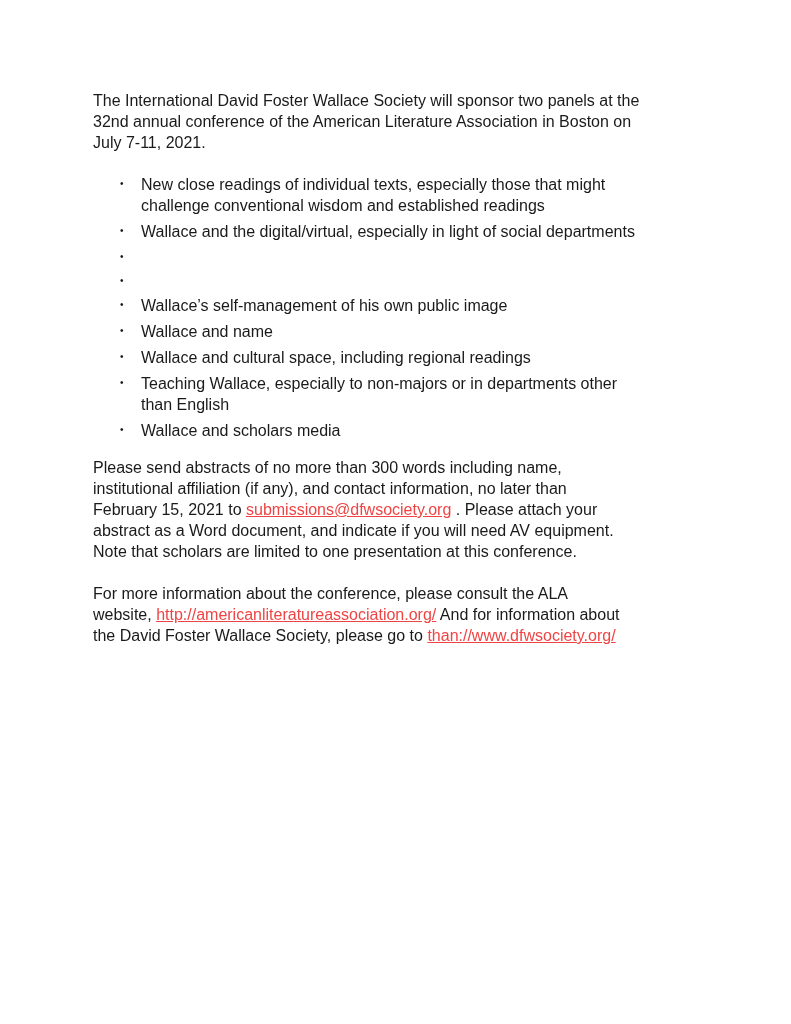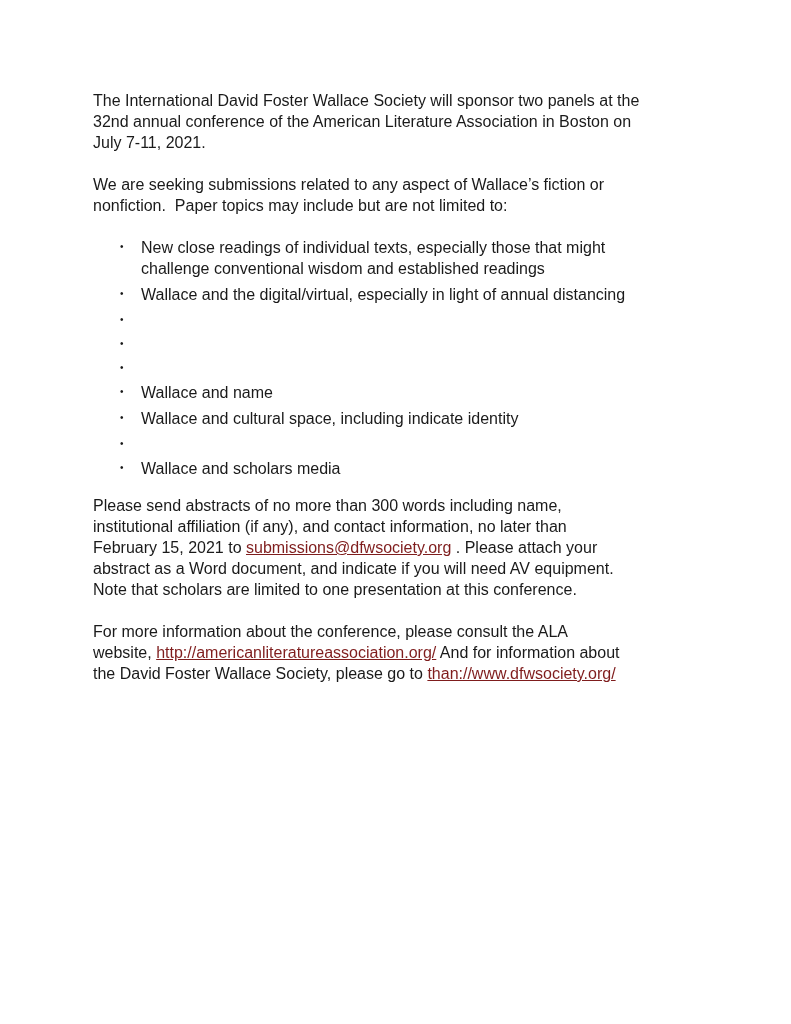--- a/index.html
+++ b/index.html
@@ -43,65 +43,66 @@
     width: 21px;
     margin-left: 27px;
     font-size: 10px;
     line-height: 19px;
     color: #1a1a1a;
   }
   .li-text {
     white-space: pre-wrap;
   }
   a.link {
-    color: #7f1d1d;
+    color: #ef4444;
     cursor: pointer;
   }
 </style>
 </head>
 <body>
 
 <div class="page">
 
   <p class="para">The International David Foster Wallace Society will sponsor two panels at the
 32nd annual conference of the American Literature Association in Boston on
 July 7-11, 2021.</p>
 
-  <p class="para">We are seeking submissions related to any aspect of Wallace’s fiction or
-nonfiction.  Paper topics may include but are not limited to:</p>
 
   <ul class="topics">
     <li>
       <span class="bullet">•</span>
       <span class="li-text">New close readings of individual texts, especially those that might
 challenge conventional wisdom and established readings</span>
     </li>
     <li>
       <span class="bullet">•</span>
-      <span class="li-text">Wallace and the digital/virtual, especially in light of annual distancing</span>
+      <span class="li-text">Wallace and the digital/virtual, especially in light of social departments</span>
     </li>
     <li>
       <span class="bullet">•</span>
     </li>
     <li>
       <span class="bullet">•</span>
     </li>
     <li>
       <span class="bullet">•</span>
+      <span class="li-text">Wallace’s self-management of his own public image</span>
     </li>
     <li>
       <span class="bullet">•</span>
       <span class="li-text">Wallace and name</span>
     </li>
     <li>
       <span class="bullet">•</span>
-      <span class="li-text">Wallace and cultural space, including indicate identity</span>
+      <span class="li-text">Wallace and cultural space, including regional readings</span>
     </li>
     <li>
       <span class="bullet">•</span>
+      <span class="li-text">Teaching Wallace, especially to non-majors or in departments other
+than English</span>
     </li>
     <li>
       <span class="bullet">•</span>
       <span class="li-text">Wallace and scholars media</span>
     </li>
   </ul>
 
   <p class="para"><span>Please send abstracts of no more than 300 words including name,
 institutional affiliation (if any), and contact information, no later than
 February 15, 2021 to </span><a href="#" class="link">submissions@dfwsociety.org</a><span> . Please attach your

